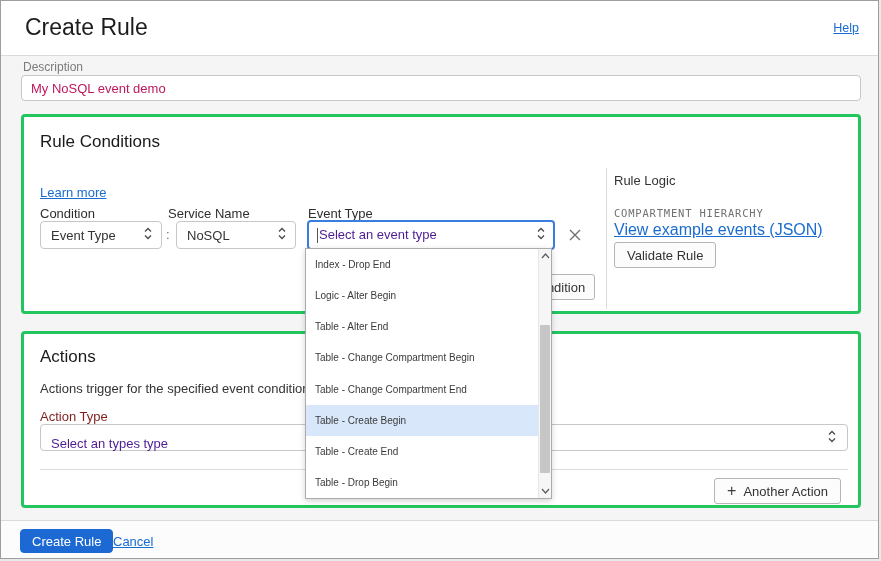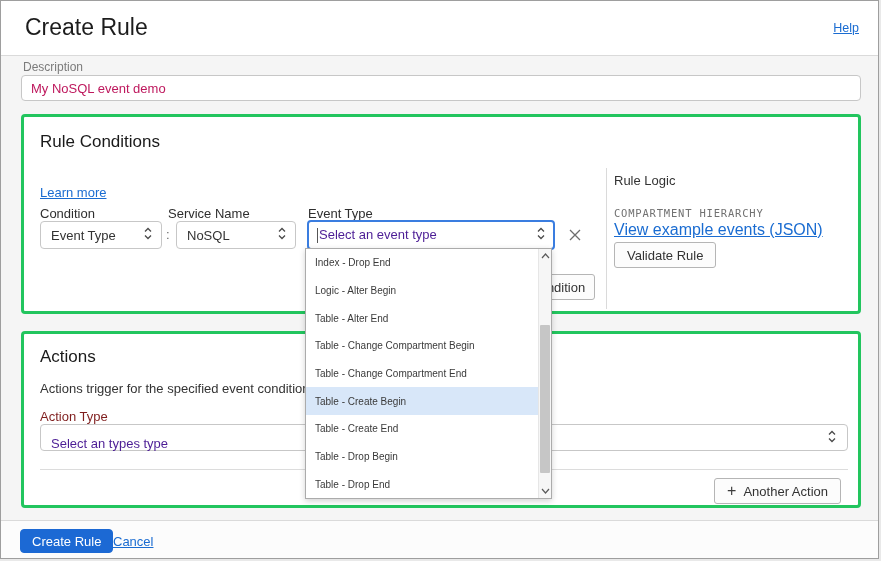--- a/index.html
+++ b/index.html
@@ -263,21 +263,20 @@
   <div class="dropdown">
     <div class="dd-list">
       <div class="dd-item">Index - Drop End</div>
       <div class="dd-item">Logic - Alter Begin</div>
       <div class="dd-item">Table - Alter End</div>
       <div class="dd-item">Table - Change Compartment Begin</div>
       <div class="dd-item">Table - Change Compartment End</div>
       <div class="dd-item highlight">Table - Create Begin</div>
       <div class="dd-item">Table - Create End</div>
       <div class="dd-item">Table - Drop Begin</div>
-      <div class="dd-item">Table - Drop End</div>
     </div>
     <div class="dd-scrollbar">
       <div class="dd-arrow up">
         <svg width="9" height="6" viewBox="0 0 9 6">
             <path d="M1 5 L4.5 1 L8 5" fill="none" stroke="#5a5a5a" stroke-width="1.2"></path>
           </svg>
       </div>
       <div class="dd-thumb"></div>
       <div class="dd-arrow down">
         <svg width="9" height="6" viewBox="0 0 9 6">

